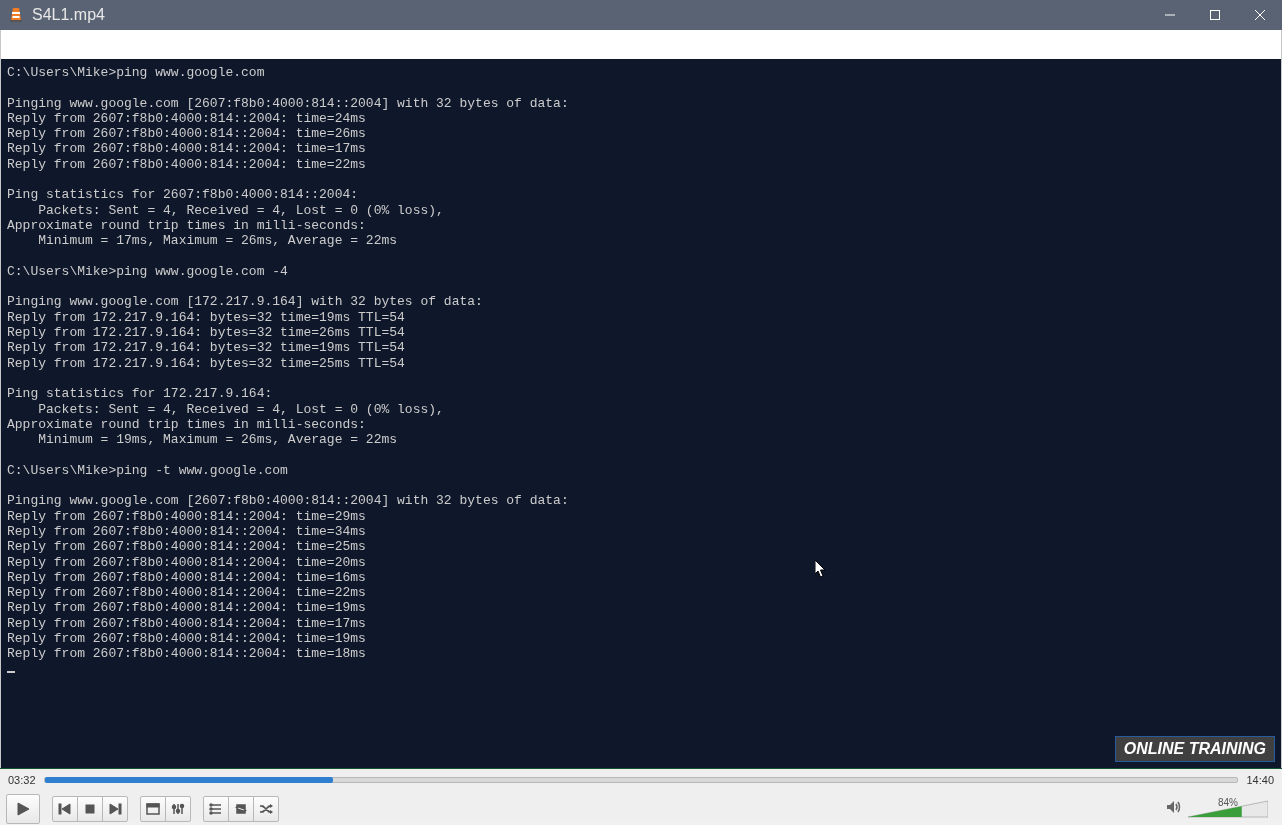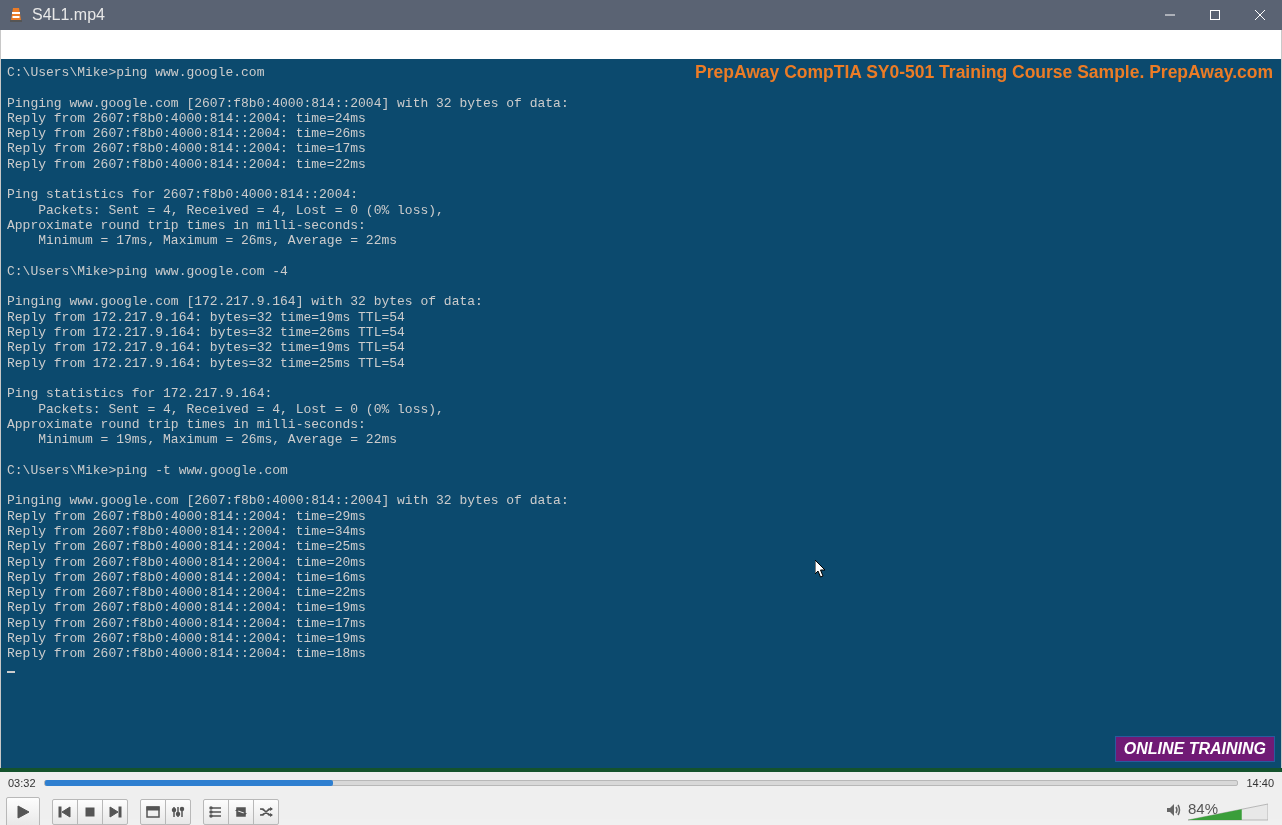--- a/index.html
+++ b/index.html
@@ -41,21 +41,21 @@
     border-top: none;
     border-bottom: none;
   }
   .whitebar {
     height: 29px;
     background: #fff;
   }
   .term {
     position: absolute;
     top: 29px; left: 0; right: 0; bottom: 0;
-    background: #0c4a6e;
+    background: #0f172a;
     padding: 6px 6px;
     color: #cccccc;
     font-family: Consolas, "Courier New", monospace;
     font-size: 13px;
     line-height: 15.3px;
     white-space: pre;
     overflow: hidden;
   }
   .watermark {
     position: absolute;
@@ -63,21 +63,21 @@
     right: 8px;
     color: #ec7c26;
     font-weight: bold;
     font-size: 17.5px;
     font-family: Arial, sans-serif;
   }
   .online-training {
     position: absolute;
     right: 6px;
     bottom: 6px;
-    background: #701a75;
+    background: #404040;
     color: #fff;
     font-weight: bold;
     font-style: italic;
     font-family: Arial, sans-serif;
     font-size: 16px;
     padding: 3px 8px;
     border: 1px solid #2a5a9e;
   }
   .cursor-arrow {
     position: absolute;
@@ -89,21 +89,21 @@
     display: inline-block;
     width: 8px; height: 2px;
     background: #ccc;
     vertical-align: baseline;
     margin-top: 4px;
   }
 
   .controls {
     height: 51px;
     background: #efefef;
-    border-top: 4px solid #14532d;
+    border-top: 1px solid #14532d;
   }
   .seek-row {
     display: flex;
     align-items: center;
     height: 22px;
     padding: 0 8px;
     gap: 8px;
     font-size: 11px;
     color: #333;
   }
@@ -153,21 +153,22 @@
   }
   .vol-icon svg { width: 16px; height: 16px; fill: #666; }
   .vol-wedge {
     position: relative;
     width: 80px; height: 20px;
   }
   .vol-wedge svg { width: 80px; height: 20px; }
   .vol-pct {
     position: absolute;
     top: -2px; left: 0; right: 0;
-    font-size: 15px;
+    text-align: center;
+    font-size: 10px;
     color: #555;
   }
 </style>
 </head>
 <body>
 
 <div class="titlebar">
   <span class="app-icon">
     <svg viewBox="0 0 16 16">
         <polygon points="5,1 11,1 13,13 3,13" fill="#ec7c26"></polygon>
@@ -231,21 +232,20 @@
 Reply from 2607:f8b0:4000:814::2004: time=34ms
 Reply from 2607:f8b0:4000:814::2004: time=25ms
 Reply from 2607:f8b0:4000:814::2004: time=20ms
 Reply from 2607:f8b0:4000:814::2004: time=16ms
 Reply from 2607:f8b0:4000:814::2004: time=22ms
 Reply from 2607:f8b0:4000:814::2004: time=19ms
 Reply from 2607:f8b0:4000:814::2004: time=17ms
 Reply from 2607:f8b0:4000:814::2004: time=19ms
 Reply from 2607:f8b0:4000:814::2004: time=18ms</span>
 <span class="blink-cursor"></span></div>
-  <div class="watermark">PrepAway CompTIA SY0-501 Training Course Sample. PrepAway.com</div>
   <div class="online-training">ONLINE TRAINING</div>
   <svg class="cursor-arrow" viewBox="0 0 12 19">
     <path d="M0 0 L0 14 L3 11 L5.5 17 L8 16 L5.5 10 L10 10 Z" fill="#fff" stroke="#000" stroke-width="1"></path>
   </svg>
 </div>
 
 <div class="controls">
   <div class="seek-row">
     <span>03:32</span>
     <div class="seek-track">

